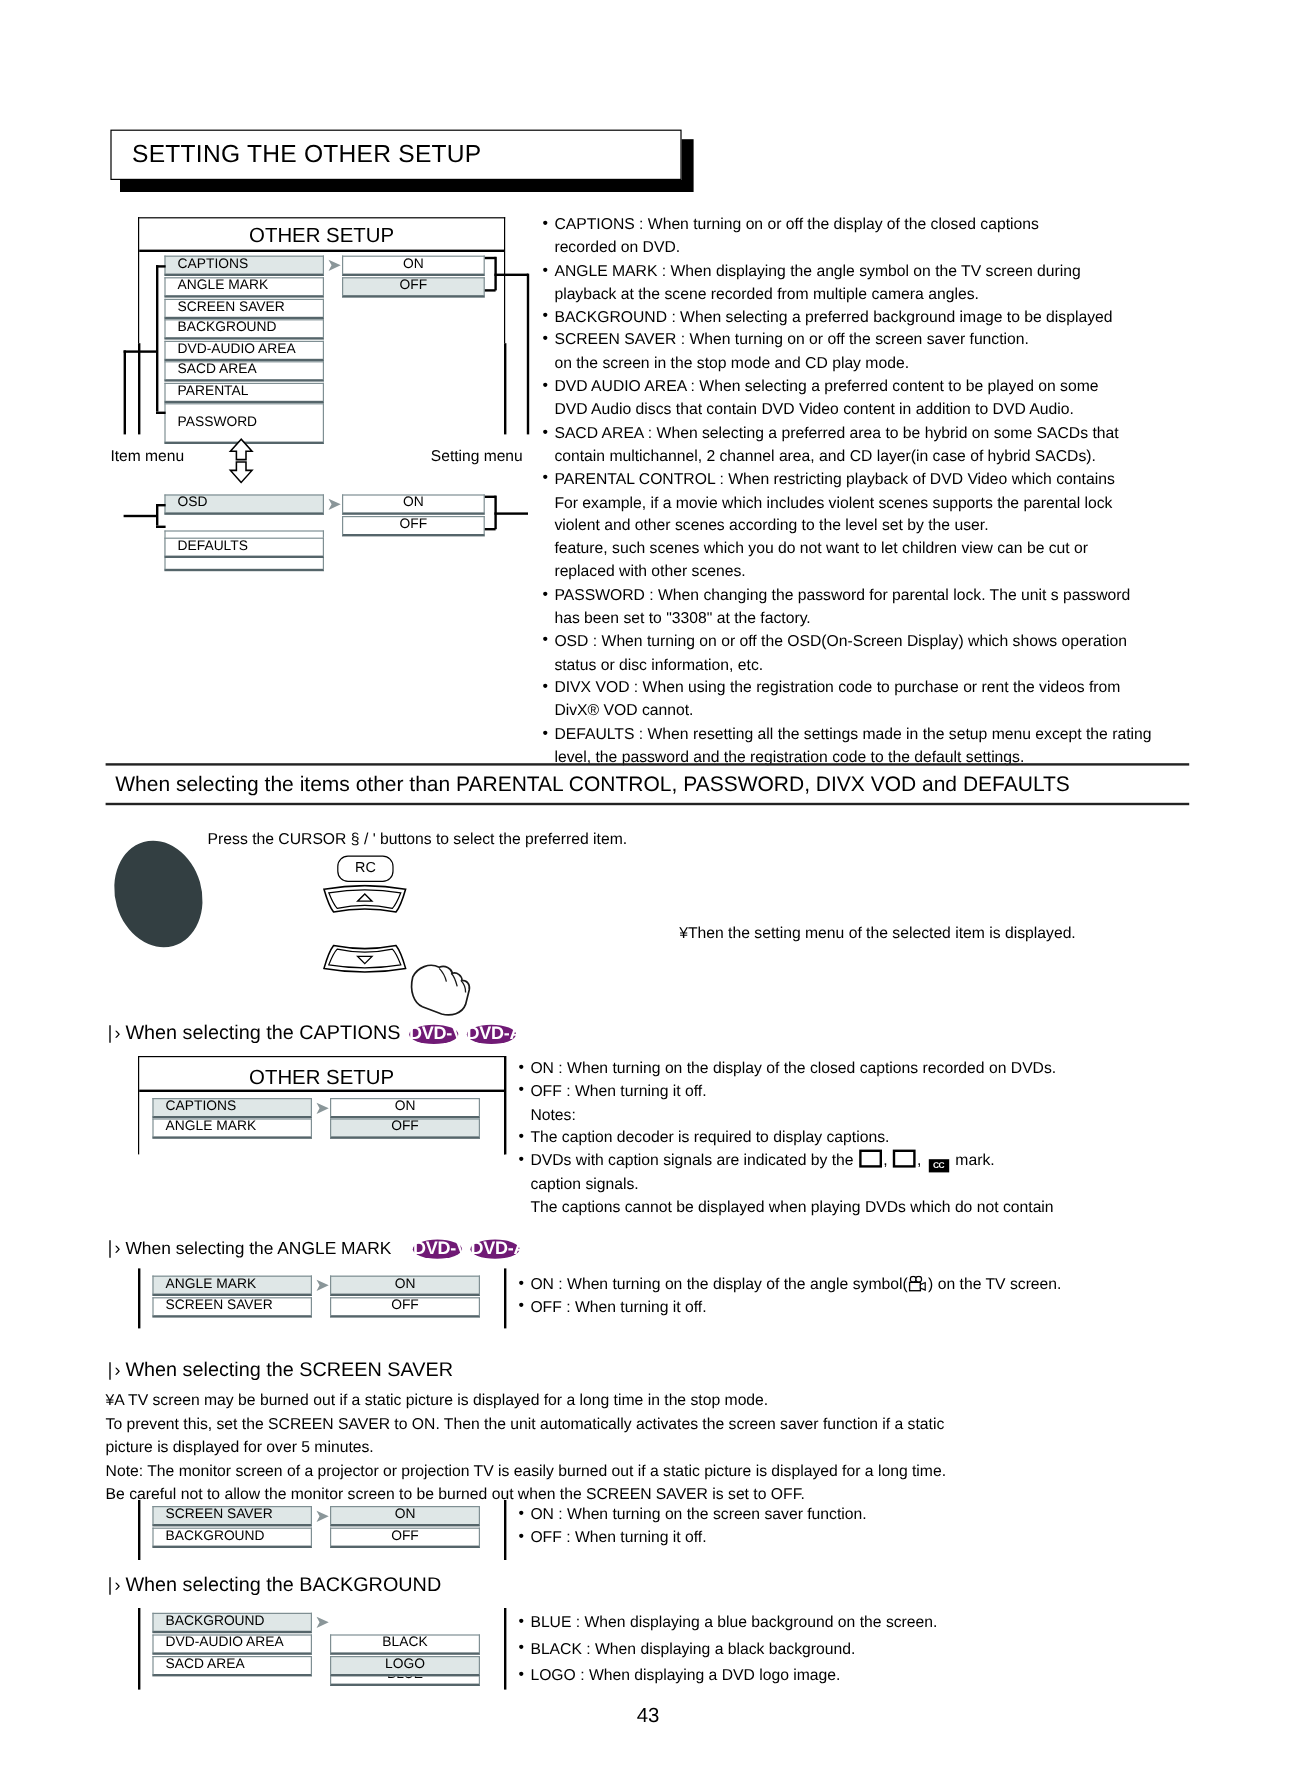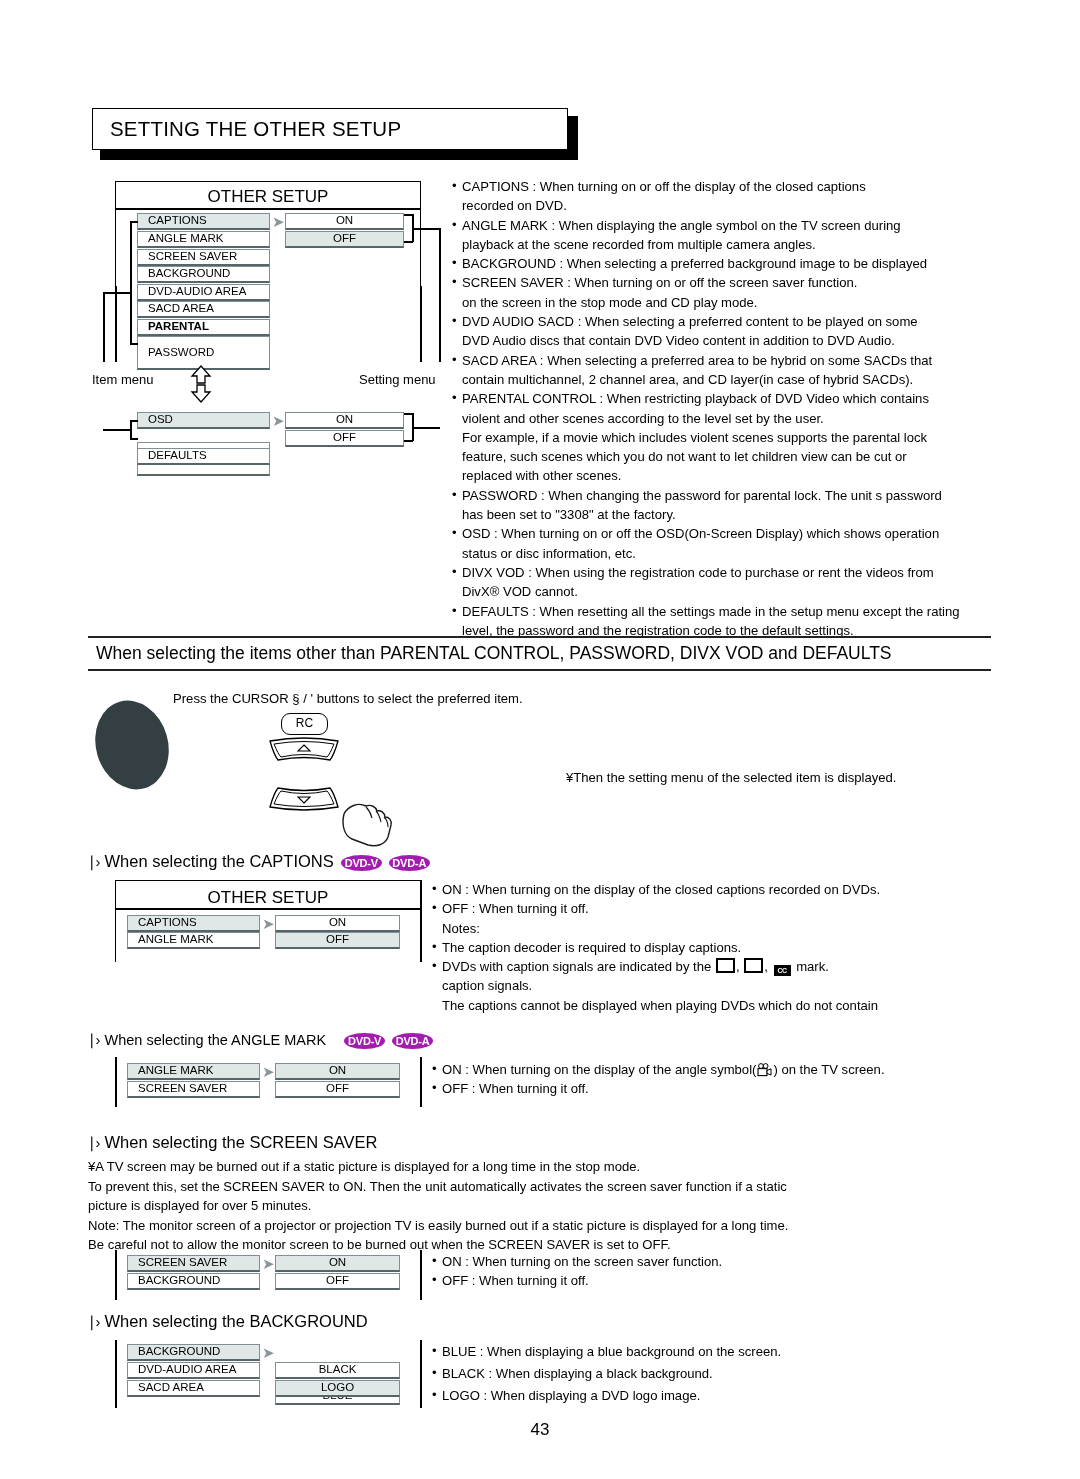--- a/index.html
+++ b/index.html
@@ -169,24 +169,24 @@
   .subhead .arrowmark {
     font-size: 15px;
     padding-right: 4px;
   }
 
   
   .badge {
     display: inline-block;
     width: 41px;
     height: 16px;
-    background: #a21caf;
+    background: #701a75;
     border-radius: 50%;
     color: #ffffff;
-    font-size: 11px;
+    font-size: 15px;
     font-weight: bold;
     text-align: center;
     line-height: 16px;
     letter-spacing: -0.2px;
     vertical-align: middle;
     margin-left: 7px;
   }
 
   
   .para {
@@ -228,21 +228,21 @@
   <div class="osd-frame" style="left:115px; top:181px; width:306px; height:105px; border-bottom:none;"></div>
   <div class="osd-title" style="left:115px; top:187px; width:306px;">OTHER SETUP</div>
   <div class="osd-divider" style="left:116px; top:208px; width:304px;"></div>
 
   <div class="mrow sel" style="left:137px; top:213px; width:133px; height:17px;">CAPTIONS</div>
   <div class="mrow" style="left:137px; top:231px; width:133px; height:17px;">ANGLE MARK</div>
   <div class="mrow" style="left:137px; top:249px; width:133px; height:17px;">SCREEN SAVER</div>
   <div class="mrow" style="left:137px; top:266px; width:133px; height:17px;">BACKGROUND</div>
   <div class="mrow" style="left:137px; top:284px; width:133px; height:17px;">DVD-AUDIO AREA</div>
   <div class="mrow" style="left:137px; top:301px; width:133px; height:17px;">SACD AREA</div>
-  <div class="mrow" style="left:137px; top:319px; width:133px; height:17px;font-weight:bold;">PARENTAL</div>
+  <div class="mrow" style="left:137px; top:319px; width:133px; height:17px;">PARENTAL</div>
   <div class="mrow" style="left:137px; top:336px; width:133px; height:34px;">PASSWORD</div>
 
   <div class="caret" style="left:272px; top:214px;">➤</div>
 
   <div class="mrow ctr" style="left:285px; top:213px; width:119px; height:17px;">ON</div>
   <div class="mrow ctr sel" style="left:285px; top:231px; width:119px; height:17px;">OFF</div>
 
   <div class="vline" style="left:130px; top:221px; height:122px;"></div>
   <div class="hline" style="left:130px; top:221px; width:8px;"></div>
   <div class="hline" style="left:130px; top:343px; width:8px;"></div>
@@ -286,27 +286,27 @@
 
   <div class="btext" style="left:452px; top:177px; width:530px;">
     <ul>
       <li>CAPTIONS : When turning on or off the display of the closed captions</li>
       <li class="cont ind">recorded on DVD.</li>
       <li>ANGLE MARK : When displaying the angle symbol on the TV screen during</li>
       <li class="cont ind">playback at the scene recorded from multiple camera angles.</li>
       <li>BACKGROUND : When selecting a preferred background image to be displayed</li>
       <li>SCREEN SAVER : When turning on or off the screen saver function.</li>
       <li class="cont ind">on the screen in the stop mode and CD play mode.</li>
-      <li>DVD AUDIO SACD : When selecting a preferred content to be played on some</li>
+      <li>DVD AUDIO AREA : When selecting a preferred content to be played on some</li>
       <li class="cont ind">DVD Audio discs that contain DVD Video content in addition to DVD Audio.</li>
       <li>SACD AREA : When selecting a preferred area to be hybrid on some SACDs that</li>
       <li class="cont ind">contain multichannel, 2 channel area, and CD layer(in case of hybrid SACDs).</li>
       <li>PARENTAL CONTROL : When restricting playback of DVD Video which contains</li>
+      <li class="cont ind">For example, if a movie which includes violent scenes supports the parental lock</li>
       <li class="cont ind">violent and other scenes according to the level set by the user.</li>
-      <li class="cont ind">For example, if a movie which includes violent scenes supports the parental lock</li>
       <li class="cont ind">feature, such scenes which you do not want to let children view can be cut or</li>
       <li class="cont ind">replaced with other scenes.</li>
       <li>PASSWORD : When changing the password for parental lock. The unit s password</li>
       <li class="cont ind">has been set to "3308" at the factory.</li>
       <li>OSD : When turning on or off the OSD(On-Screen Display) which shows operation</li>
       <li class="cont ind">status or disc information, etc.</li>
       <li>DIVX VOD : When using the registration code to purchase or rent the videos from</li>
       <li class="cont ind">DivX® VOD cannot.</li>
       <li>DEFAULTS : When resetting all the settings made in the setup menu except the rating</li>
       <li class="cont ind">level, the password and the registration code to the default settings.</li>

